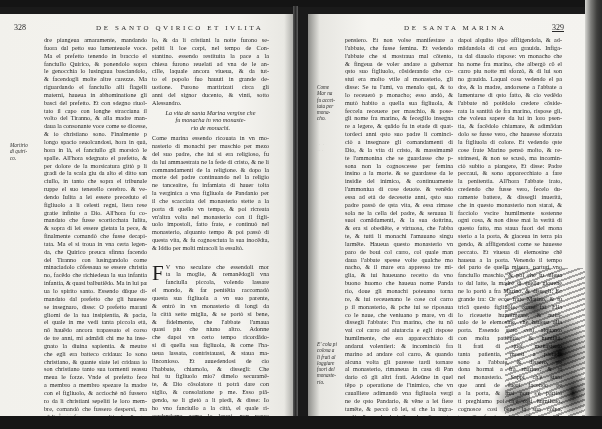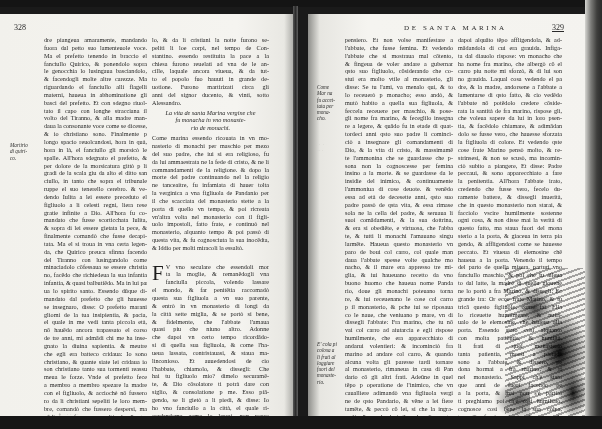--- a/index.html
+++ b/index.html
@@ -80,20 +80,21 @@
   }
 </style>
 </head>
 <body>
 
 <div class="spread">
   <div class="top-band"></div>
 
   <div class="page page-left">
     <div class="page-num" style="left:14px;">328</div>
+    <div class="running-head" style="left:96px;">DE SANTO QVIRICO ET IVLITA</div>
 
     <div class="margin-note" style="left:10px; top:128px;">
       <span class="ln">Martirio</span>
       <span class="ln">di quiri-</span>
       <span class="ln">co.</span>
     </div>
 
     <div class="col" id="lc1" style="left:44px; top:22px; width:103px;">
         <span class="ln">dre piangeua amaramente, mandando</span>
         <span class="ln">fuora dal petto suo lamenteuole voce.</span>

